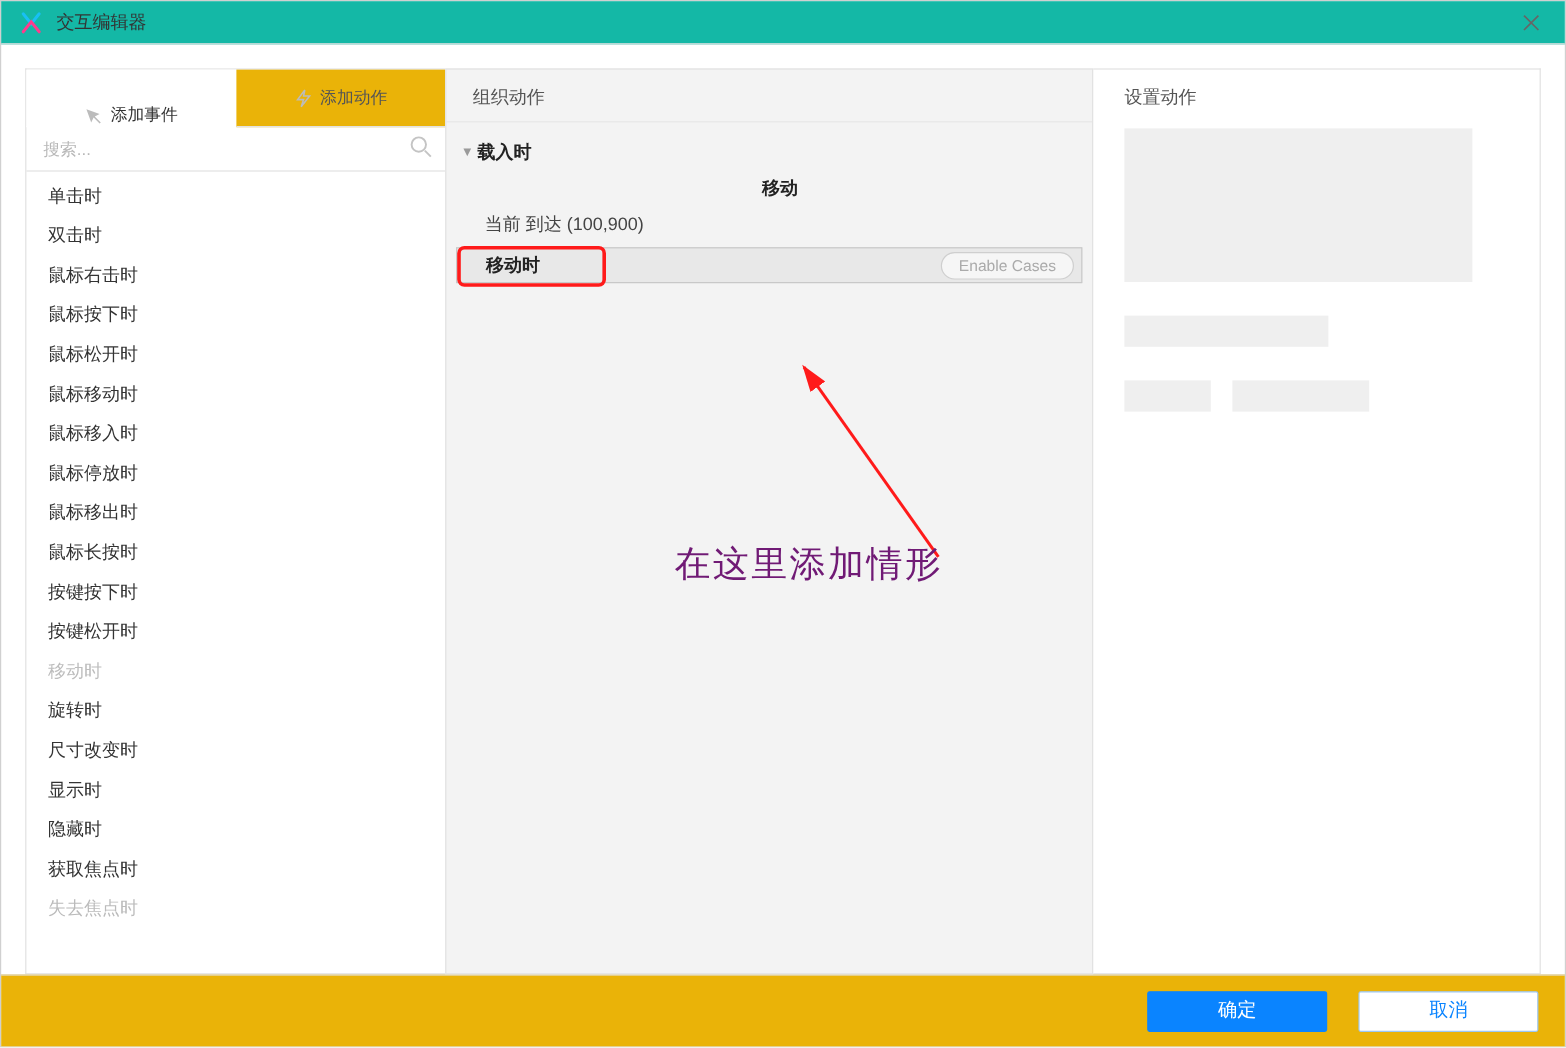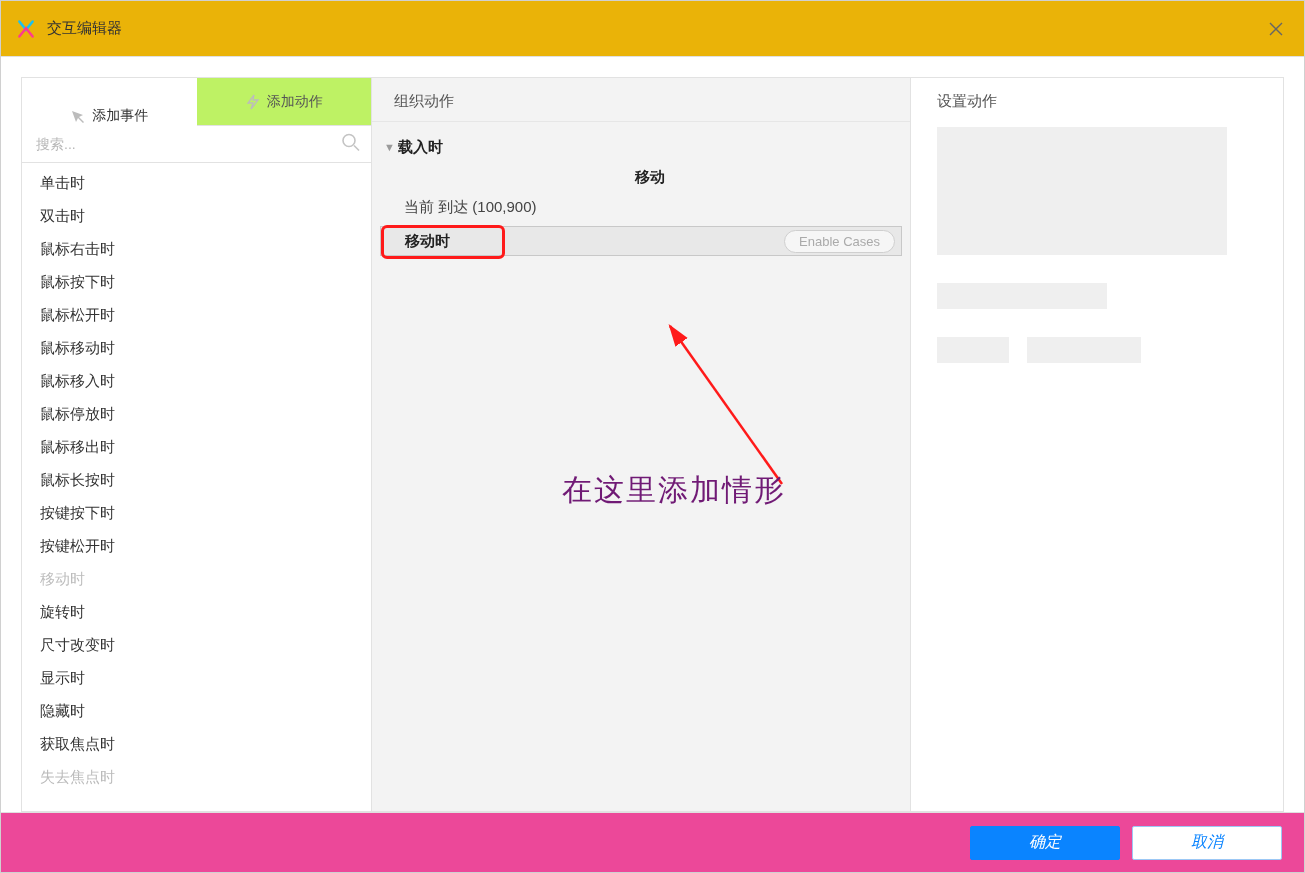--- a/index.html
+++ b/index.html
@@ -1,35 +1,35 @@
 <!DOCTYPE html>
 <html><head>
 <meta charset="utf-8">
 <style>
   * { box-sizing: border-box; margin: 0; padding: 0; }
   html, body { width: 1305px; height: 873px; font-family: "Microsoft YaHei", "PingFang SC", Arial, sans-serif; font-size: 14px; color: #333; background: #fff; }
   .window { position: relative; width: 1305px; height: 873px; border: 1px solid #d0d0d0; background: #fff; display: flex; flex-direction: column; }
-  .titlebar { height: 56px; display: flex; align-items: center; padding: 0 14px; border-bottom: 1px solid #e0e0e0; background: #eab308; }
+  .titlebar { height: 36px; display: flex; align-items: center; padding: 0 14px; border-bottom: 1px solid #e0e0e0; background: #14b8a6; }
   .titlebar .logo { width: 22px; height: 22px; margin-right: 10px; display: flex; align-items: center; justify-content: center; }
   .titlebar .title { font-size: 15px; color: #333; }
   .titlebar .close { margin-left: auto; width: 28px; height: 28px; display: flex; align-items: center; justify-content: center; cursor: pointer; color: #555; }
   .titlebar .close svg { width: 14px; height: 14px; }
 
   .body { flex: 1; display: flex; padding: 20px 20px 0 20px; gap: 0; overflow: hidden; }
 
   .col { background: #fff; border: 1px solid #e2e2e2; display: flex; flex-direction: column; }
   .col-left   { width: 350px; border-right: none; }
   .col-middle { width: 540px; background: #f3f3f3; border-left: 1px solid #e2e2e2; border-right: 1px solid #e2e2e2; position: relative; }
   .col-right  { flex: 1; border-left: none; }
 
   
   .tabs { display: flex; height: 48px; }
   .tab { flex: 1; display: flex; align-items: center; justify-content: center; gap: 6px; font-size: 14px; color: #555; cursor: pointer; border-bottom: 1px solid #e2e2e2; }
   .tab.active { background: #fff; font-weight: 500; color: #333; border-bottom: 1px solid #fff; align-items: flex-end; }
-  .tab.inactive { background: #bef264; }
+  .tab.inactive { background: #eab308; }
   .tab .icon { width: 16px; height: 16px; display: inline-flex; align-items: center; justify-content: center; color: #999; }
   .searchbar { position: relative; border-bottom: 1px solid #e2e2e2; }
   .searchbar input { width: 100%; height: 36px; border: none; padding: 0 40px 0 14px; font-size: 14px; outline: none; color: #333; background: transparent; }
   .searchbar input::placeholder { color: #b8b8b8; }
   .searchbar .search-icon { position: absolute; right: 10px; top: 50%; transform: translateY(-50%); color: #bbb; }
   .event-list { flex: 1; overflow: hidden; padding: 4px 0; }
   .event-item { padding: 7px 18px; font-size: 15px; color: #333; cursor: pointer; }
   .event-item.disabled { color: #bdbdbd; }
   .event-item.cut { color: #bbb; }
 
@@ -54,21 +54,21 @@
   
   .col-right .header { padding: 14px 26px 16px; font-size: 15px; color: #555; }
   .placeholders { padding: 0 26px; }
   .ph-big { width: 290px; height: 128px; background: #efefef; margin-bottom: 28px; }
   .ph-line { width: 170px; height: 26px; background: #efefef; margin-bottom: 28px; }
   .ph-row { display: flex; gap: 18px; }
   .ph-sm1 { width: 72px; height: 26px; background: #efefef; }
   .ph-sm2 { width: 114px; height: 26px; background: #efefef; }
 
   
-  .footer { height: 60px; border-top: 1px solid #e0e0e0; display: flex; align-items: center; justify-content: flex-end; padding: 0 22px; gap: 12px; background: #ec4899; font-style: italic; }
+  .footer { height: 60px; border-top: 1px solid #e0e0e0; display: flex; align-items: center; justify-content: flex-end; padding: 0 22px; gap: 26px; background: #eab308; }
   .btn { min-width: 150px; height: 34px; border-radius: 2px; font-size: 16px; display: flex; align-items: center; justify-content: center; cursor: pointer; }
   .btn-primary { background: #0a84ff; color: #fff; border: 1px solid #0a84ff; }
   .btn-secondary { background: #fff; color: #0a84ff; border: 1px solid #9cc8f5; }
 </style>
 </head>
 <body>
 
 <div class="window">
 
   <div class="titlebar">

